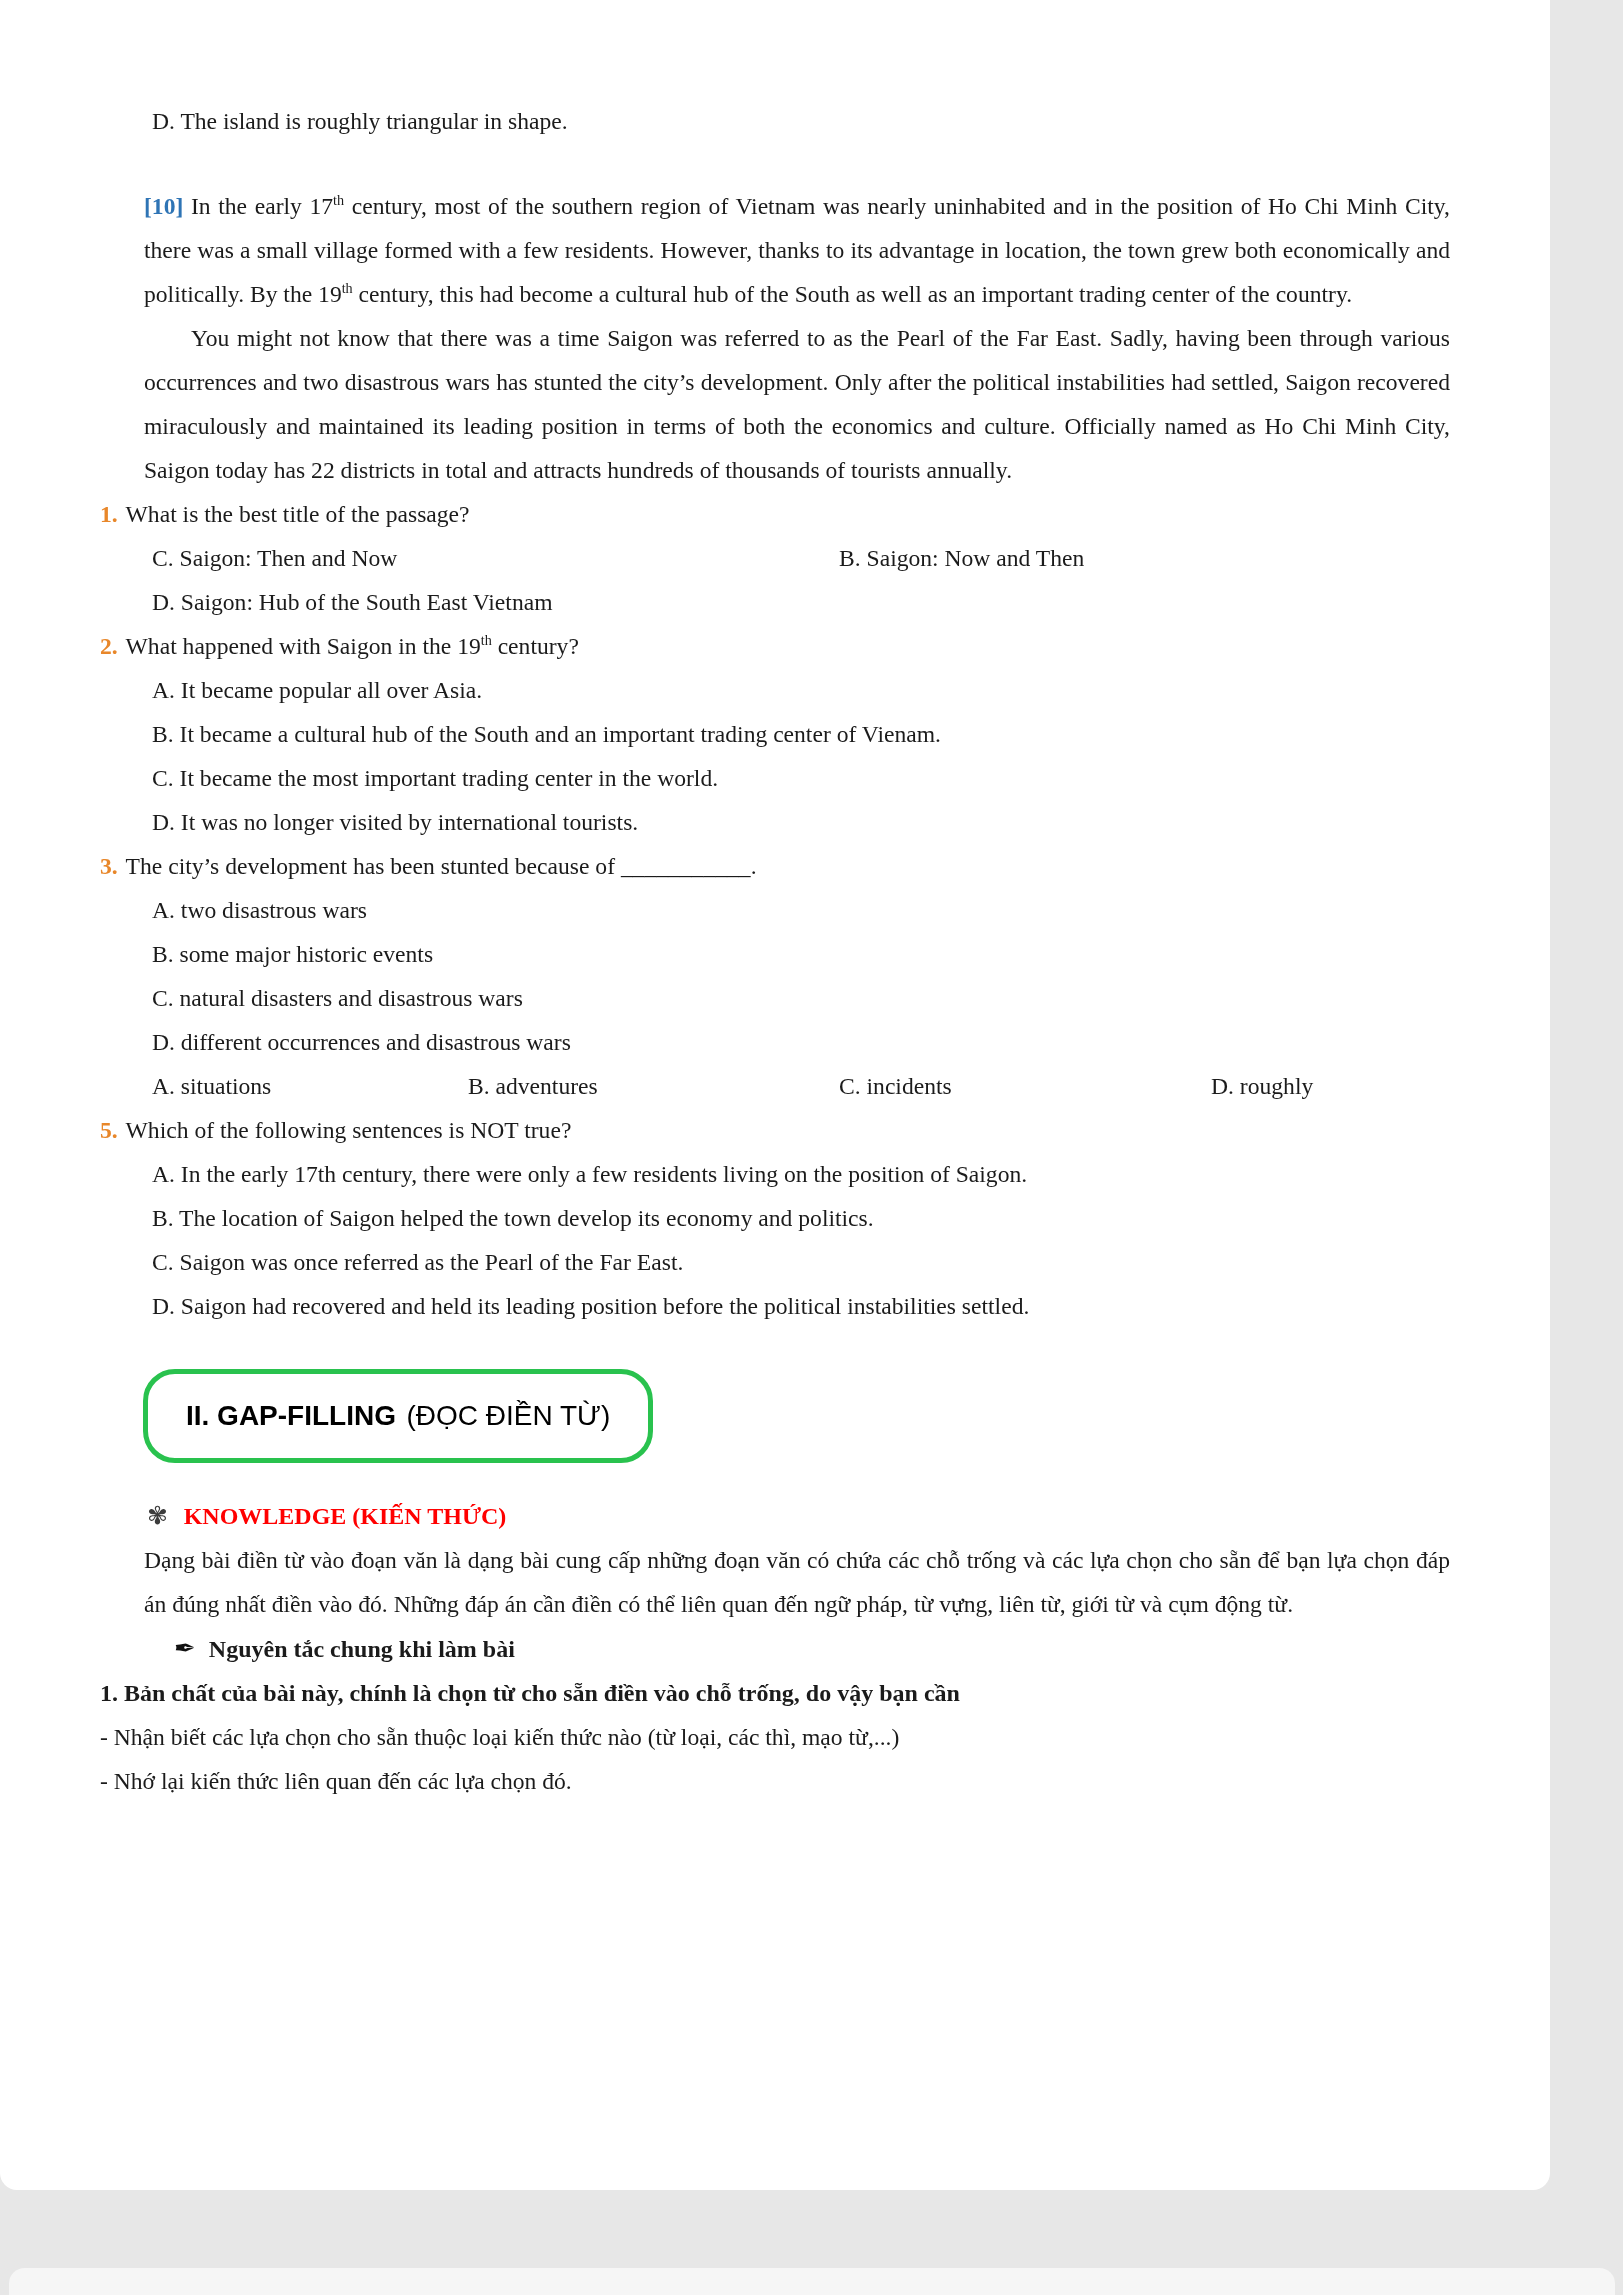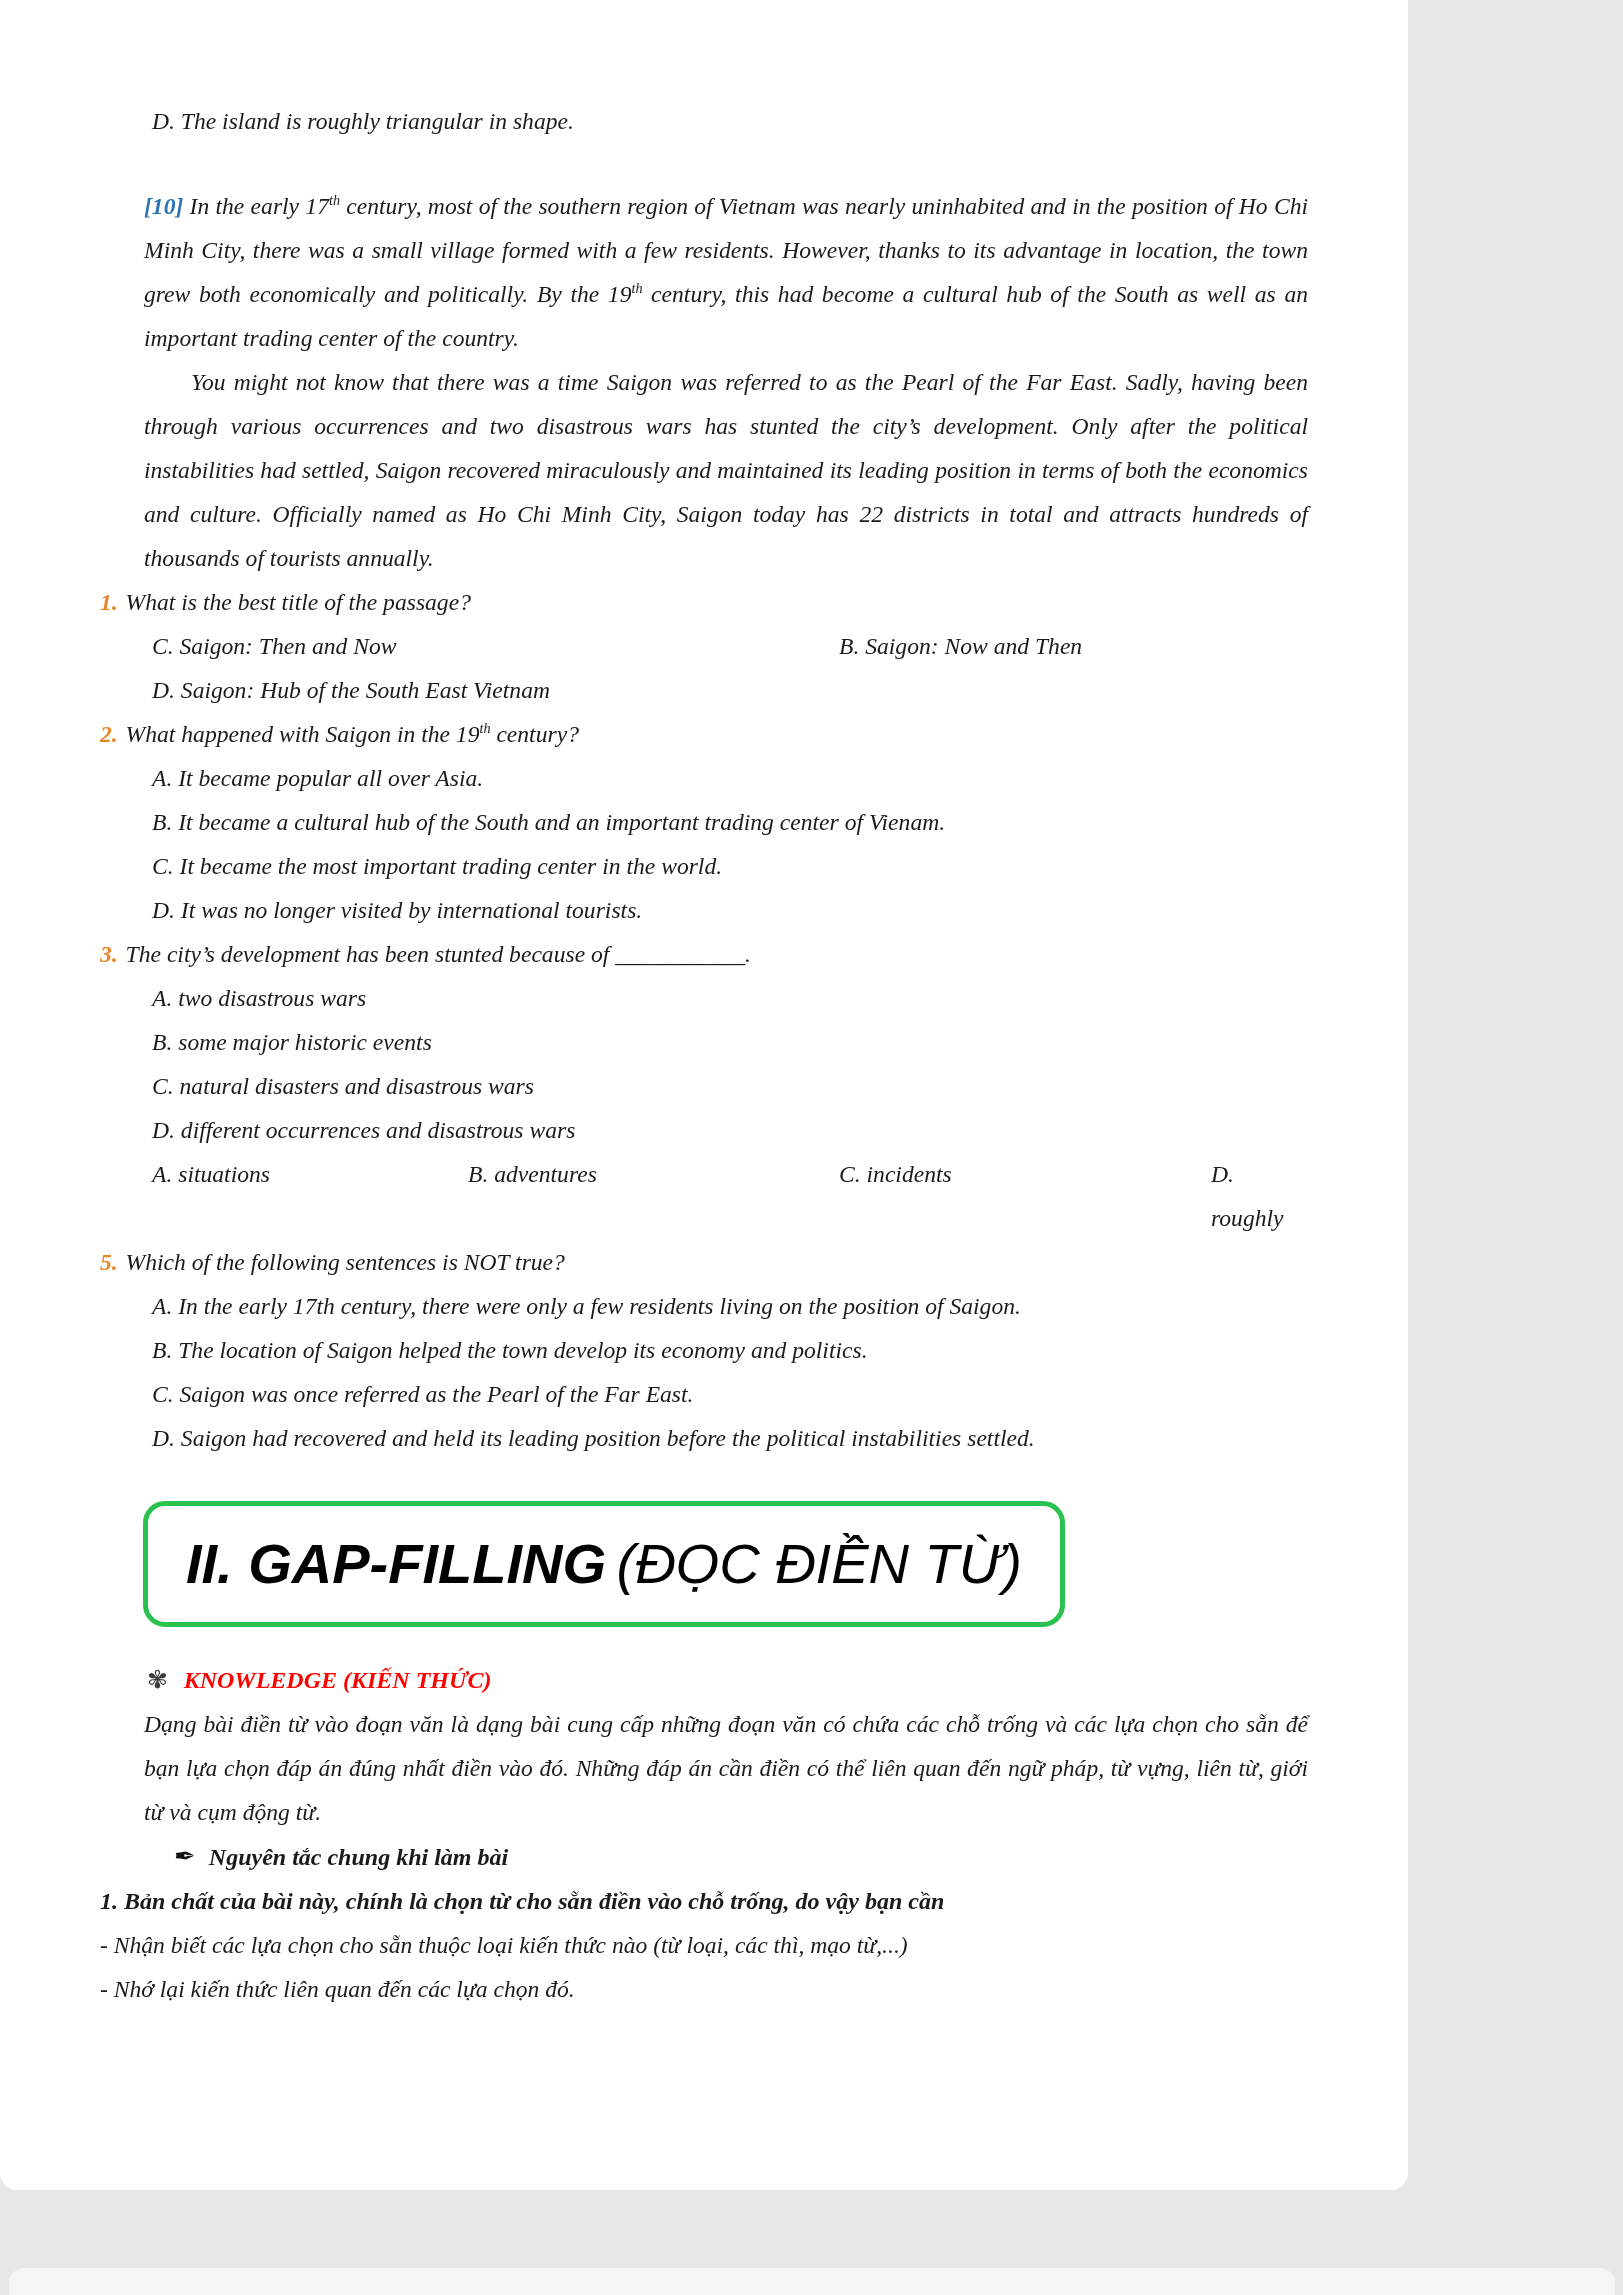--- a/index.html
+++ b/index.html
@@ -5,50 +5,49 @@
   * { margin: 0; padding: 0; box-sizing: border-box; }
   html, body { width: 1623px; }
   body {
     height: 2295px;
     background: #e7e7e7;
     font-family: "Liberation Serif", "DejaVu Serif", serif;
     color: #1b1b1b;
     overflow: hidden;
   }
   .sheet {
-    width: 1408px;
+    width: 1550px;
     height: 2190px;
     background: #ffffff;
     border-radius: 0 0 17px 17px;
     overflow: hidden;
     position: relative;
-    font-style: italic;
   }
   .content {
     padding: 99px 100px 0 100px;
     font-size: 23.6px;
     line-height: 44px;
   }
   .justify { text-align: justify; margin-left: 44px; }
   .prev-opt { margin-left: 52px; margin-bottom: 41px; }
   .ptag { color: var(--tag-blue, #2E74B5); font-weight: bold; }
   sup { font-size: 0.6em; line-height: 0; vertical-align: super; }
   .qnum { color: var(--qnum-orange, #E8872A); font-weight: bold; margin-right: 7.9px; }
   .opts { margin-left: 52px; }
   .cols2 { display: grid; grid-template-columns: 687px 1fr; }
   .cols4 { display: grid; grid-template-columns: 316px 371px 372px 1fr; }
   .indent-first { text-indent: 47px; }
   .box-wrap { margin: 41px 0 0 43px; }
   .section-box {
     display: inline-block;
     border: 5.9px solid var(--box-green, #29C24E);
-    border-radius: 22px;
+    border-radius: 32px;
     padding: 26px 38px;
     font-family: "Liberation Sans", "DejaVu Sans", sans-serif;
-    font-size: 56px;
+    font-size: 28px;
     line-height: 1.15;
     color: #000000;
     background: #ffffff;
   }
   .sec-bold { font-weight: bold; }
   .sec-reg { margin-left: 10.5px; font-weight: normal; }
   .kn-head { margin: 31px 0 0 47px; }
   .flower { color: #3c3c3c; margin-right: 15.7px; font-size: 25px; font-family: "DejaVu Sans", sans-serif; }
   .kn-title { color: var(--title-red, #FF0000); font-weight: bold; font-size: 24px; }
   .pr-head { margin-left: 74px; font-weight: bold; font-size: 24px; }

